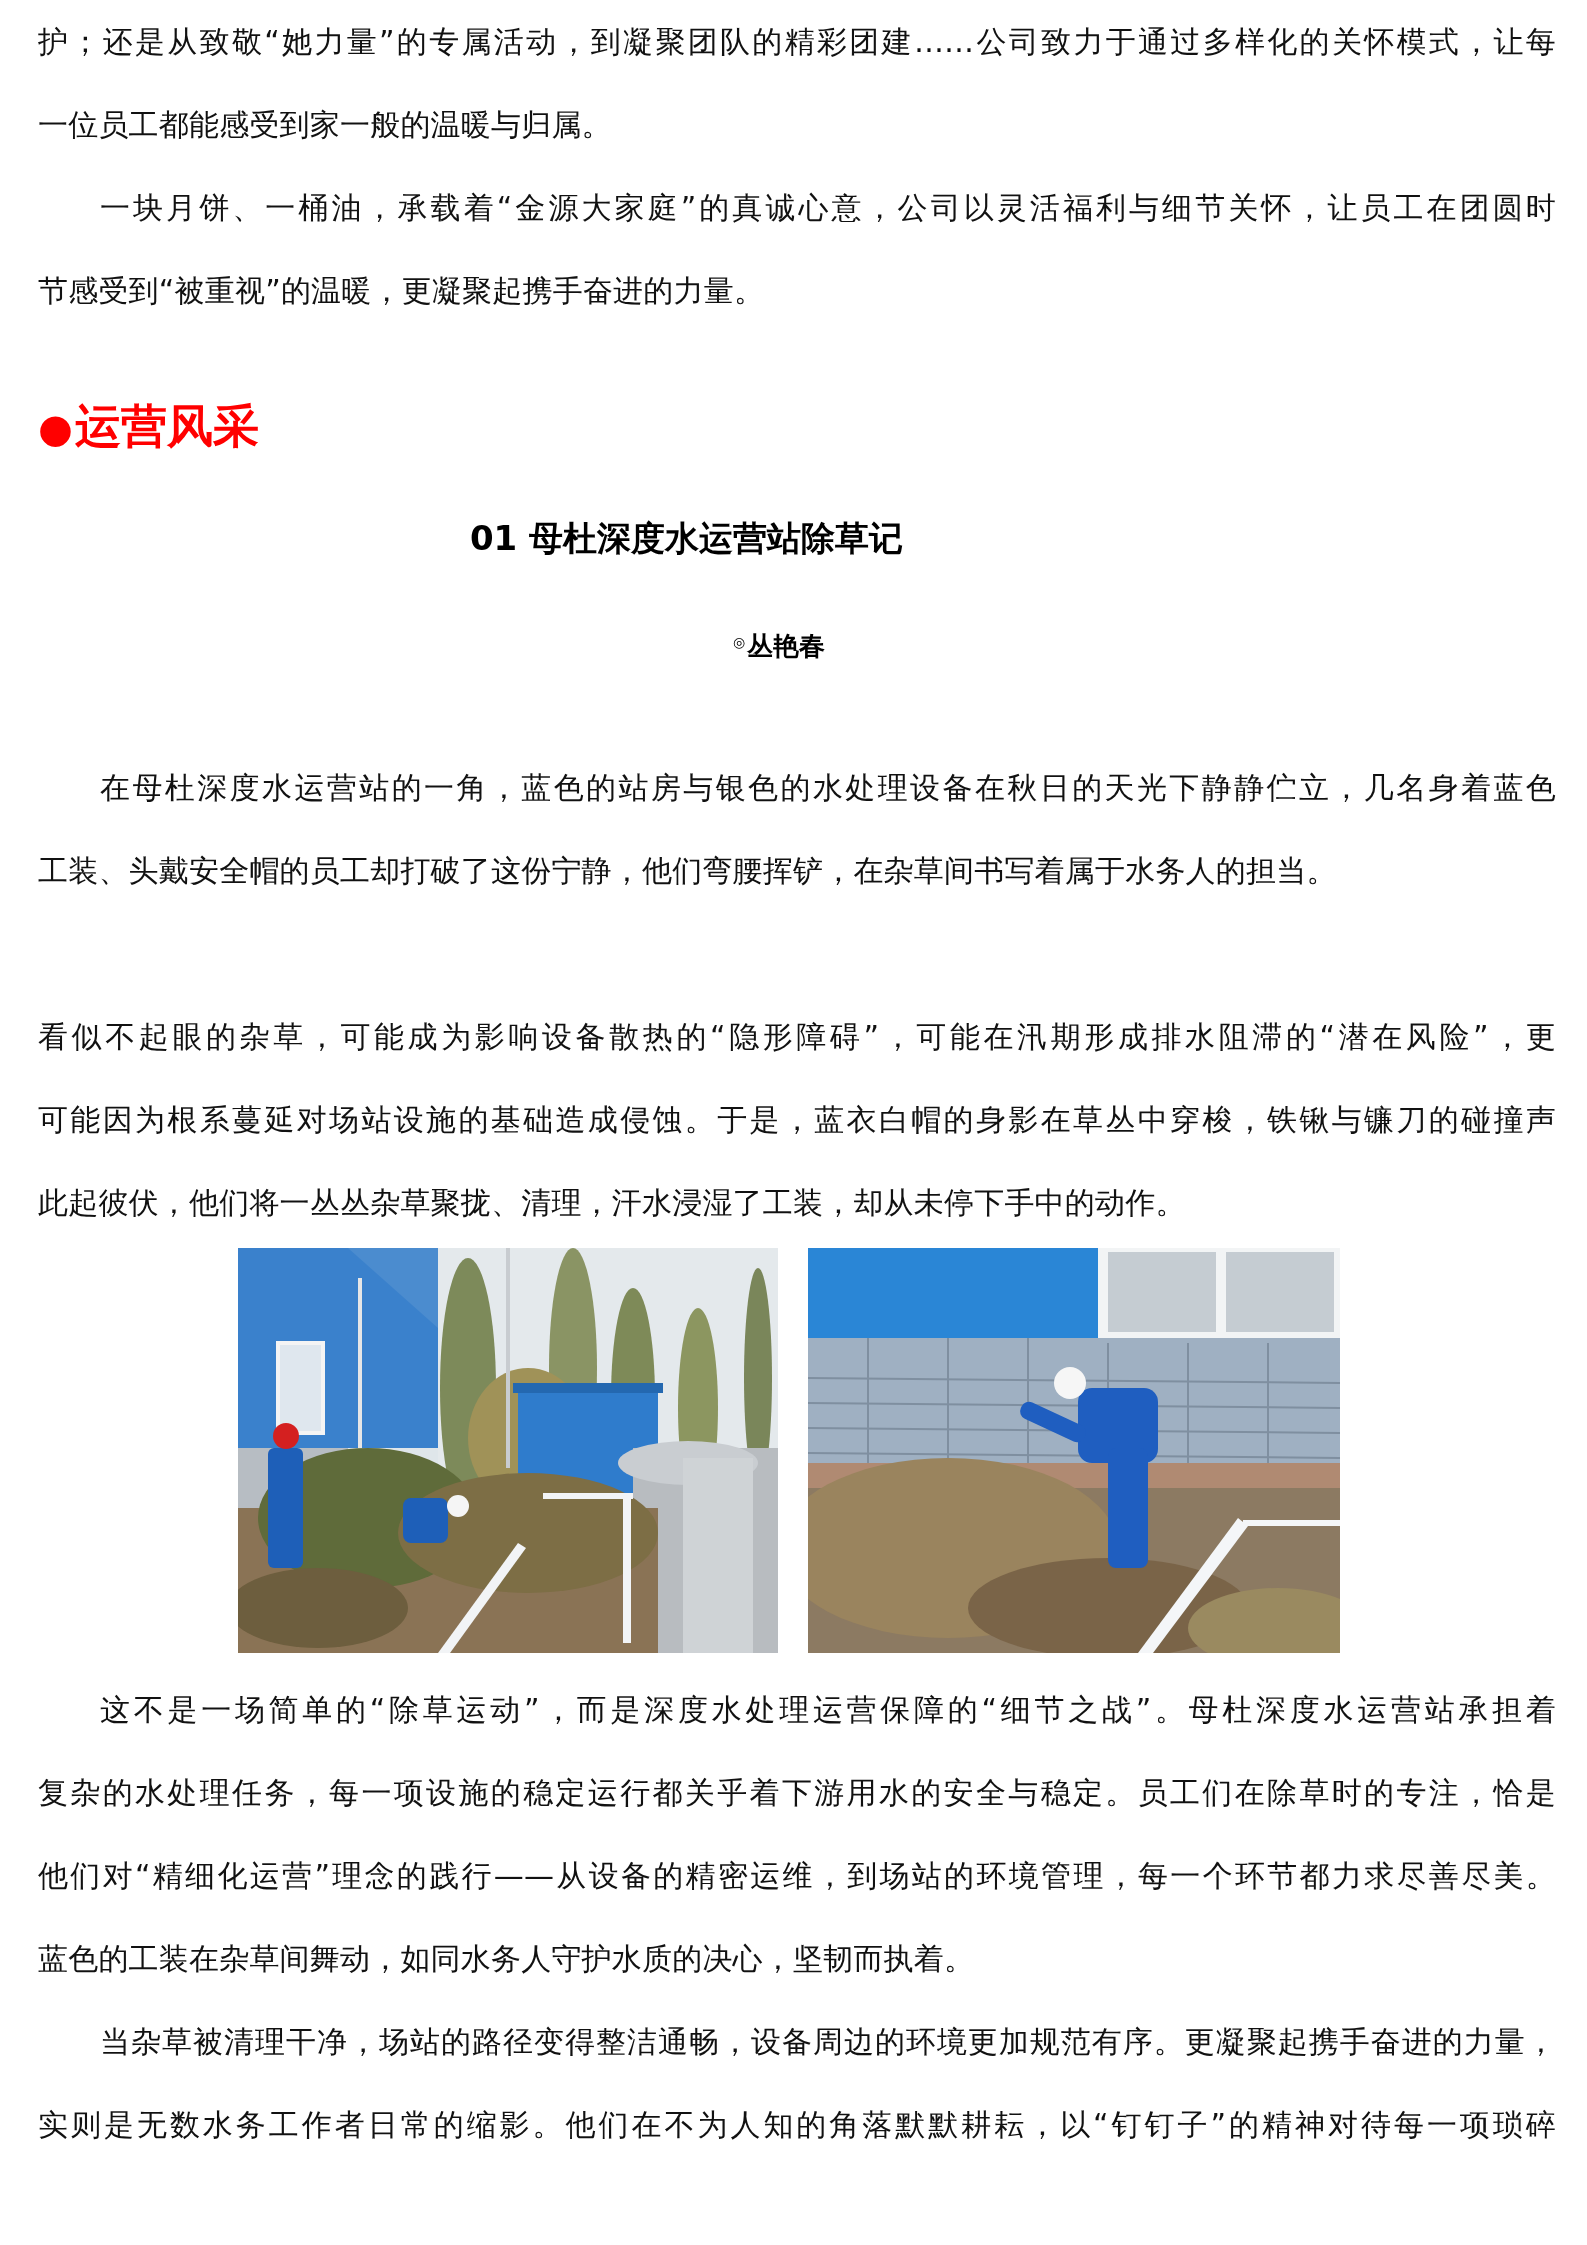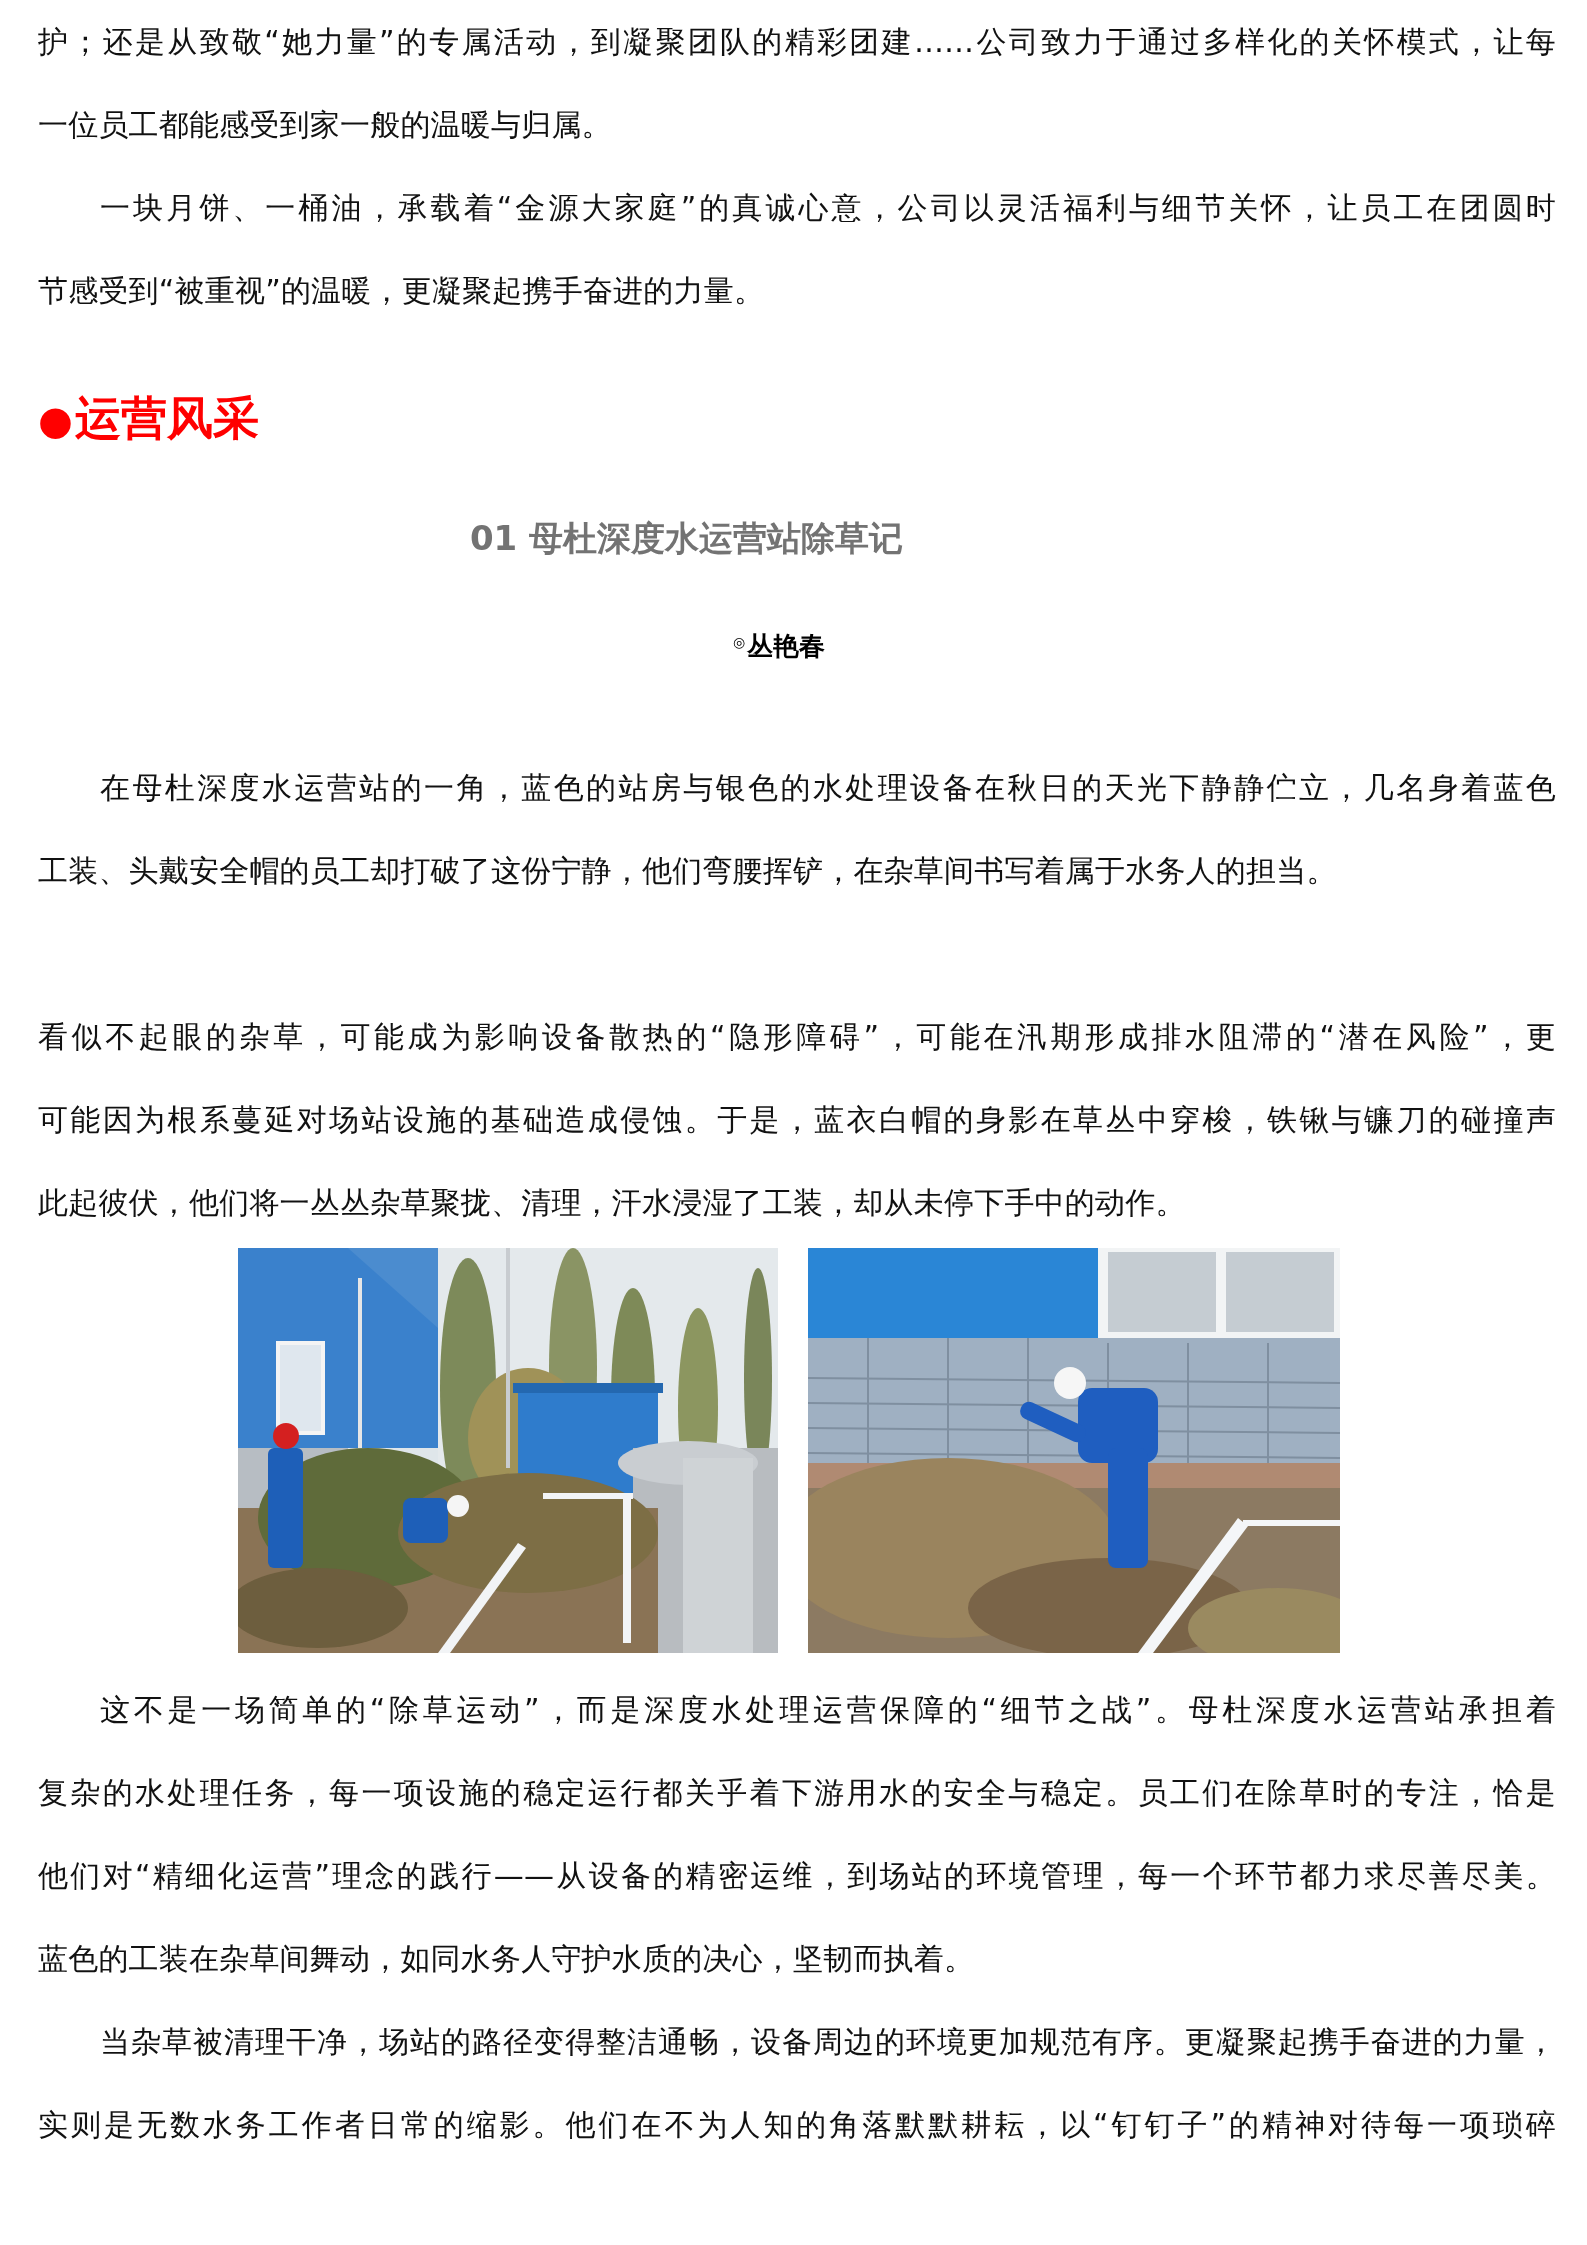--- a/index.html
+++ b/index.html
@@ -39,39 +39,39 @@
     }
     .line.indent {
       left: 100px;
       width: 1456px;
     }
     .section-heading {
       position: absolute;
       left: 38px;
       top: 390px;
       font-size: 46px;
-      line-height: 56px;
+      line-height: 72px;
       font-weight: bold;
       color: #ff0000;
       white-space: nowrap;
     }
     .section-heading .bullet {
       font-size: 40px;
       margin-right: 2px;
     }
     .article-title {
       position: absolute;
       left: 0;
       width: 1373px;
       top: 516px;
       text-align: center;
       font-size: 34px;
       line-height: 44px;
       font-weight: bold;
-      color: #737373;
+      color: #000000;
       white-space: nowrap;
     }
     .byline {
       position: absolute;
       left: 0;
       width: 1558px;
       top: 624px;
       text-align: center;
       font-size: 26px;
       line-height: 36px;

